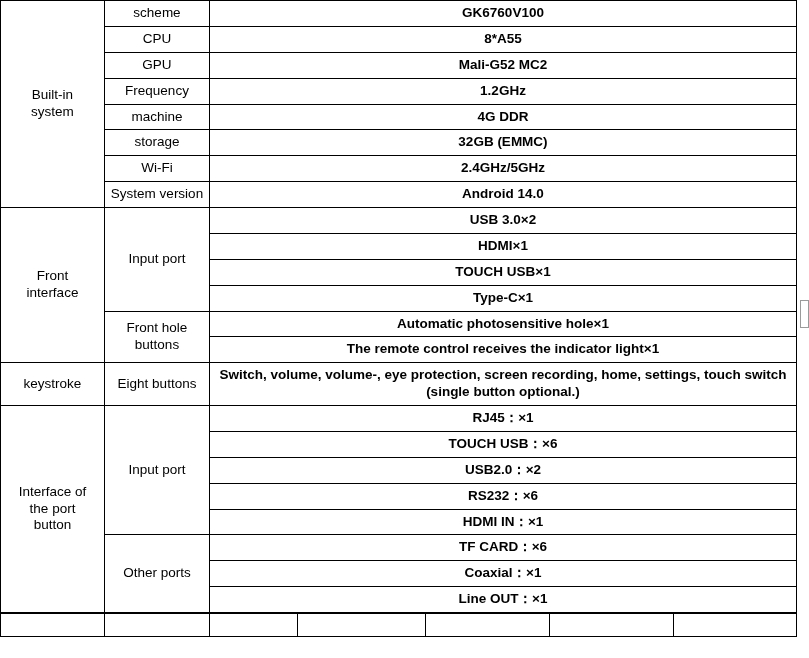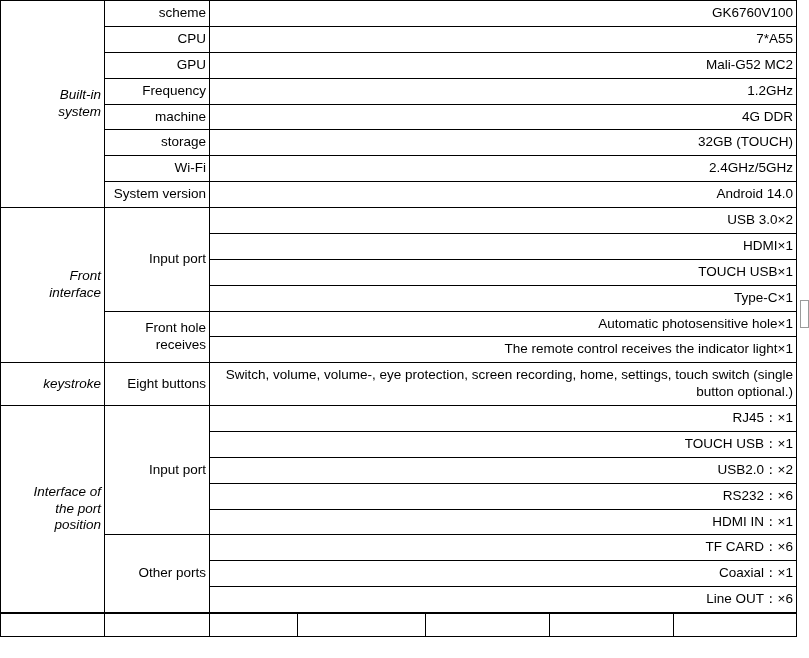--- a/index.html
+++ b/index.html
@@ -25,40 +25,40 @@
     table-layout: fixed;
     width: 796px;
     margin-left: 0;
     margin-top: 0;
     border-top: none;
   }
   table.spec td {
     border: 1px solid #000000;
     font-size: 13.5px;
     line-height: 1.25;
-    text-align: right;
+    text-align: center;
     vertical-align: middle;
     padding: 4px 3px;
     background: #ffffff;
     word-wrap: break-word;
   }
   
   col.c0 { width: 104px; }
   col.c1 { width: 105px; }
   col.c2 { width: 587px; }
 
   td.cat {
     font-size: 13.5px;
-    font-style: italic;
   }
   td.sub {
     font-size: 13.5px;
   }
   td.val {
     font-size: 13.5px;
+    font-weight: bold;
   }
   td.val-wrap {
     text-align: center;
     padding: 5px 14px;
     line-height: 1.45;
   }
   .row-tall td { height: 27px; }
 
   
   table.footrow {
@@ -107,37 +107,37 @@
       <tr>
         <td class="cat" rowspan="8">
           <div>Built-in</div>
           <div>system</div>
         </td>
         <td class="sub">scheme</td>
         <td class="val">GK6760V100</td>
       </tr>
       <tr>
         <td class="sub">CPU</td>
-        <td class="val">7*A55</td>
+        <td class="val">8*A55</td>
       </tr>
       <tr>
         <td class="sub">GPU</td>
         <td class="val">Mali-G52 MC2</td>
       </tr>
       <tr>
         <td class="sub">Frequency</td>
         <td class="val">1.2GHz</td>
       </tr>
       <tr>
         <td class="sub">machine</td>
         <td class="val">4G DDR</td>
       </tr>
       <tr>
         <td class="sub">storage</td>
-        <td class="val">32GB (TOUCH)</td>
+        <td class="val">32GB (EMMC)</td>
       </tr>
       <tr>
         <td class="sub">Wi-Fi</td>
         <td class="val">2.4GHz/5GHz</td>
       </tr>
       <tr>
         <td class="sub">System version</td>
         <td class="val">Android 14.0</td>
       </tr>
 
@@ -154,64 +154,64 @@
       </tr>
       <tr>
         <td class="val">TOUCH USB×1</td>
       </tr>
       <tr>
         <td class="val">Type-C×1</td>
       </tr>
       <tr>
         <td class="sub" rowspan="2">
           <div>Front hole</div>
-          <div>receives</div>
+          <div>buttons</div>
         </td>
         <td class="val">Automatic photosensitive hole×1</td>
       </tr>
       <tr>
         <td class="val">The remote control receives the indicator light×1</td>
       </tr>
 
       <tr class="row-tall">
         <td class="cat">keystroke</td>
         <td class="sub">Eight buttons</td>
         <td class="val val-wrap">Switch, volume, volume-, eye protection, screen recording, home, settings, touch switch (single button optional.)</td>
       </tr>
 
       <tr>
         <td class="cat" rowspan="8">
           <div>Interface of</div>
           <div>the port</div>
-          <div>position</div>
+          <div>button</div>
         </td>
         <td class="sub" rowspan="5">Input port</td>
         <td class="val">RJ45：×1</td>
       </tr>
       <tr>
-        <td class="val">TOUCH USB：×1</td>
+        <td class="val">TOUCH USB：×6</td>
       </tr>
       <tr>
         <td class="val">USB2.0：×2</td>
       </tr>
       <tr>
         <td class="val">RS232：×6</td>
       </tr>
       <tr>
         <td class="val">HDMI IN：×1</td>
       </tr>
       <tr>
         <td class="sub" rowspan="3">Other ports</td>
         <td class="val">TF CARD：×6</td>
       </tr>
       <tr>
         <td class="val">Coaxial：×1</td>
       </tr>
       <tr>
-        <td class="val">Line OUT：×6</td>
+        <td class="val">Line OUT：×1</td>
       </tr>
     </tbody>
   </table>
 
   <table class="footrow">
     <colgroup>
       <col class="f0">
         <col class="f1">
         <col class="f2">
         <col class="f3">

